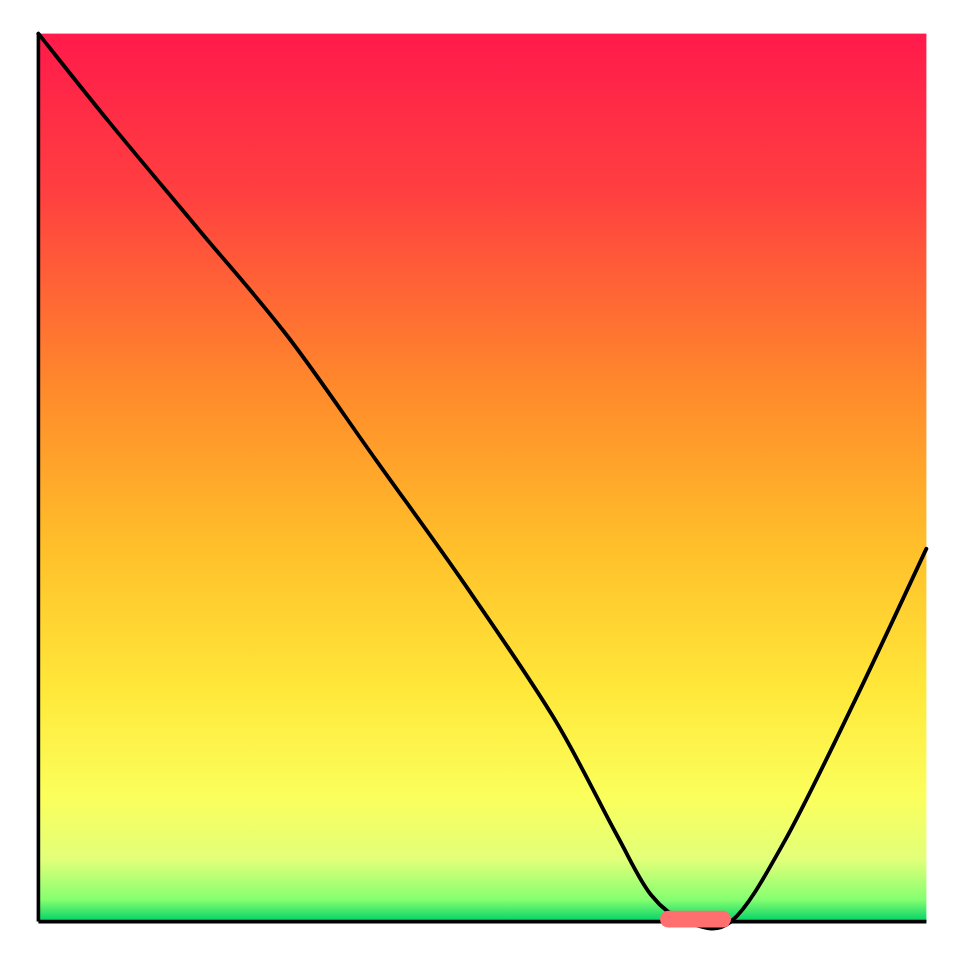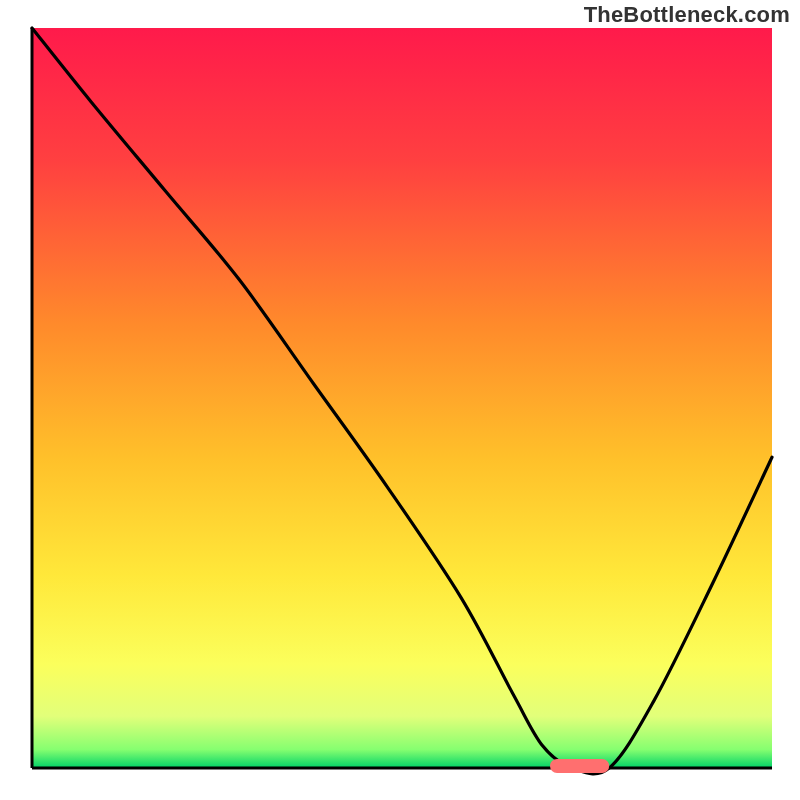--- a/index.html
+++ b/index.html
@@ -54,14 +54,13 @@
     <rect x="32" y="28" width="740" height="740" fill="url(#bg-grad)"></rect>
 
     <line x1="32" y1="28" x2="32" y2="768" stroke="#000" stroke-width="3"></line>
     <line x1="32" y1="768" x2="772" y2="768" stroke="#000" stroke-width="3"></line>
 
     <path id="curve-path" fill="none" stroke="#000000" stroke-width="3.2" stroke-linejoin="round" stroke-linecap="round" d="M 32 28 C 41.86666666666667 40.333333333333336, 69 74.86666666666667, 91.2 102 C 113.4 129.13333333333333, 140.53333333333333 161.19999999999996, 165.2 190.79999999999995 C 189.86666666666665 220.39999999999995, 214.53333333333336 247.5333333333333, 239.20000000000002 279.59999999999997 C 263.8666666666667 311.66666666666663, 288.5333333333333 348.66666666666663, 313.2 383.2 C 337.8666666666667 417.73333333333335, 362.5333333333333 451.03333333333336, 387.2 486.8 C 411.8666666666667 522.5666666666667, 440.23333333333335 563.2666666666667, 461.2 597.8 C 482.16666666666663 632.3333333333333, 499.43333333333334 669.3333333333334, 513 694 C 526.5666666666666 718.6666666666666, 532.7333333333332 733.4666666666666, 542.5999999999999 745.8 C 552.4666666666666 758.1333333333333, 561.0999999999999 764.3, 572.1999999999999 768 C 583.3 771.7, 595.6333333333333 779.1, 609.2 768 C 622.7666666666668 756.9, 636.3333333333334 732.2333333333333, 653.6 701.4 C 670.8666666666667 670.5666666666666, 693.0666666666667 623.7, 712.8000000000001 583 C 732.5333333333334 542.3, 762.1333333333333 478.16666666666663, 772 457.2"></path>
 
     <rect id="opt-marker" rx="7" ry="7" height="14" fill="#ff6f6f" x="550" width="59.200000000000045" y="759"></rect>
   </svg>
 
-  <div class="watermark">TheBottleneck.com</div>
 </div>
 
 </body></html>

